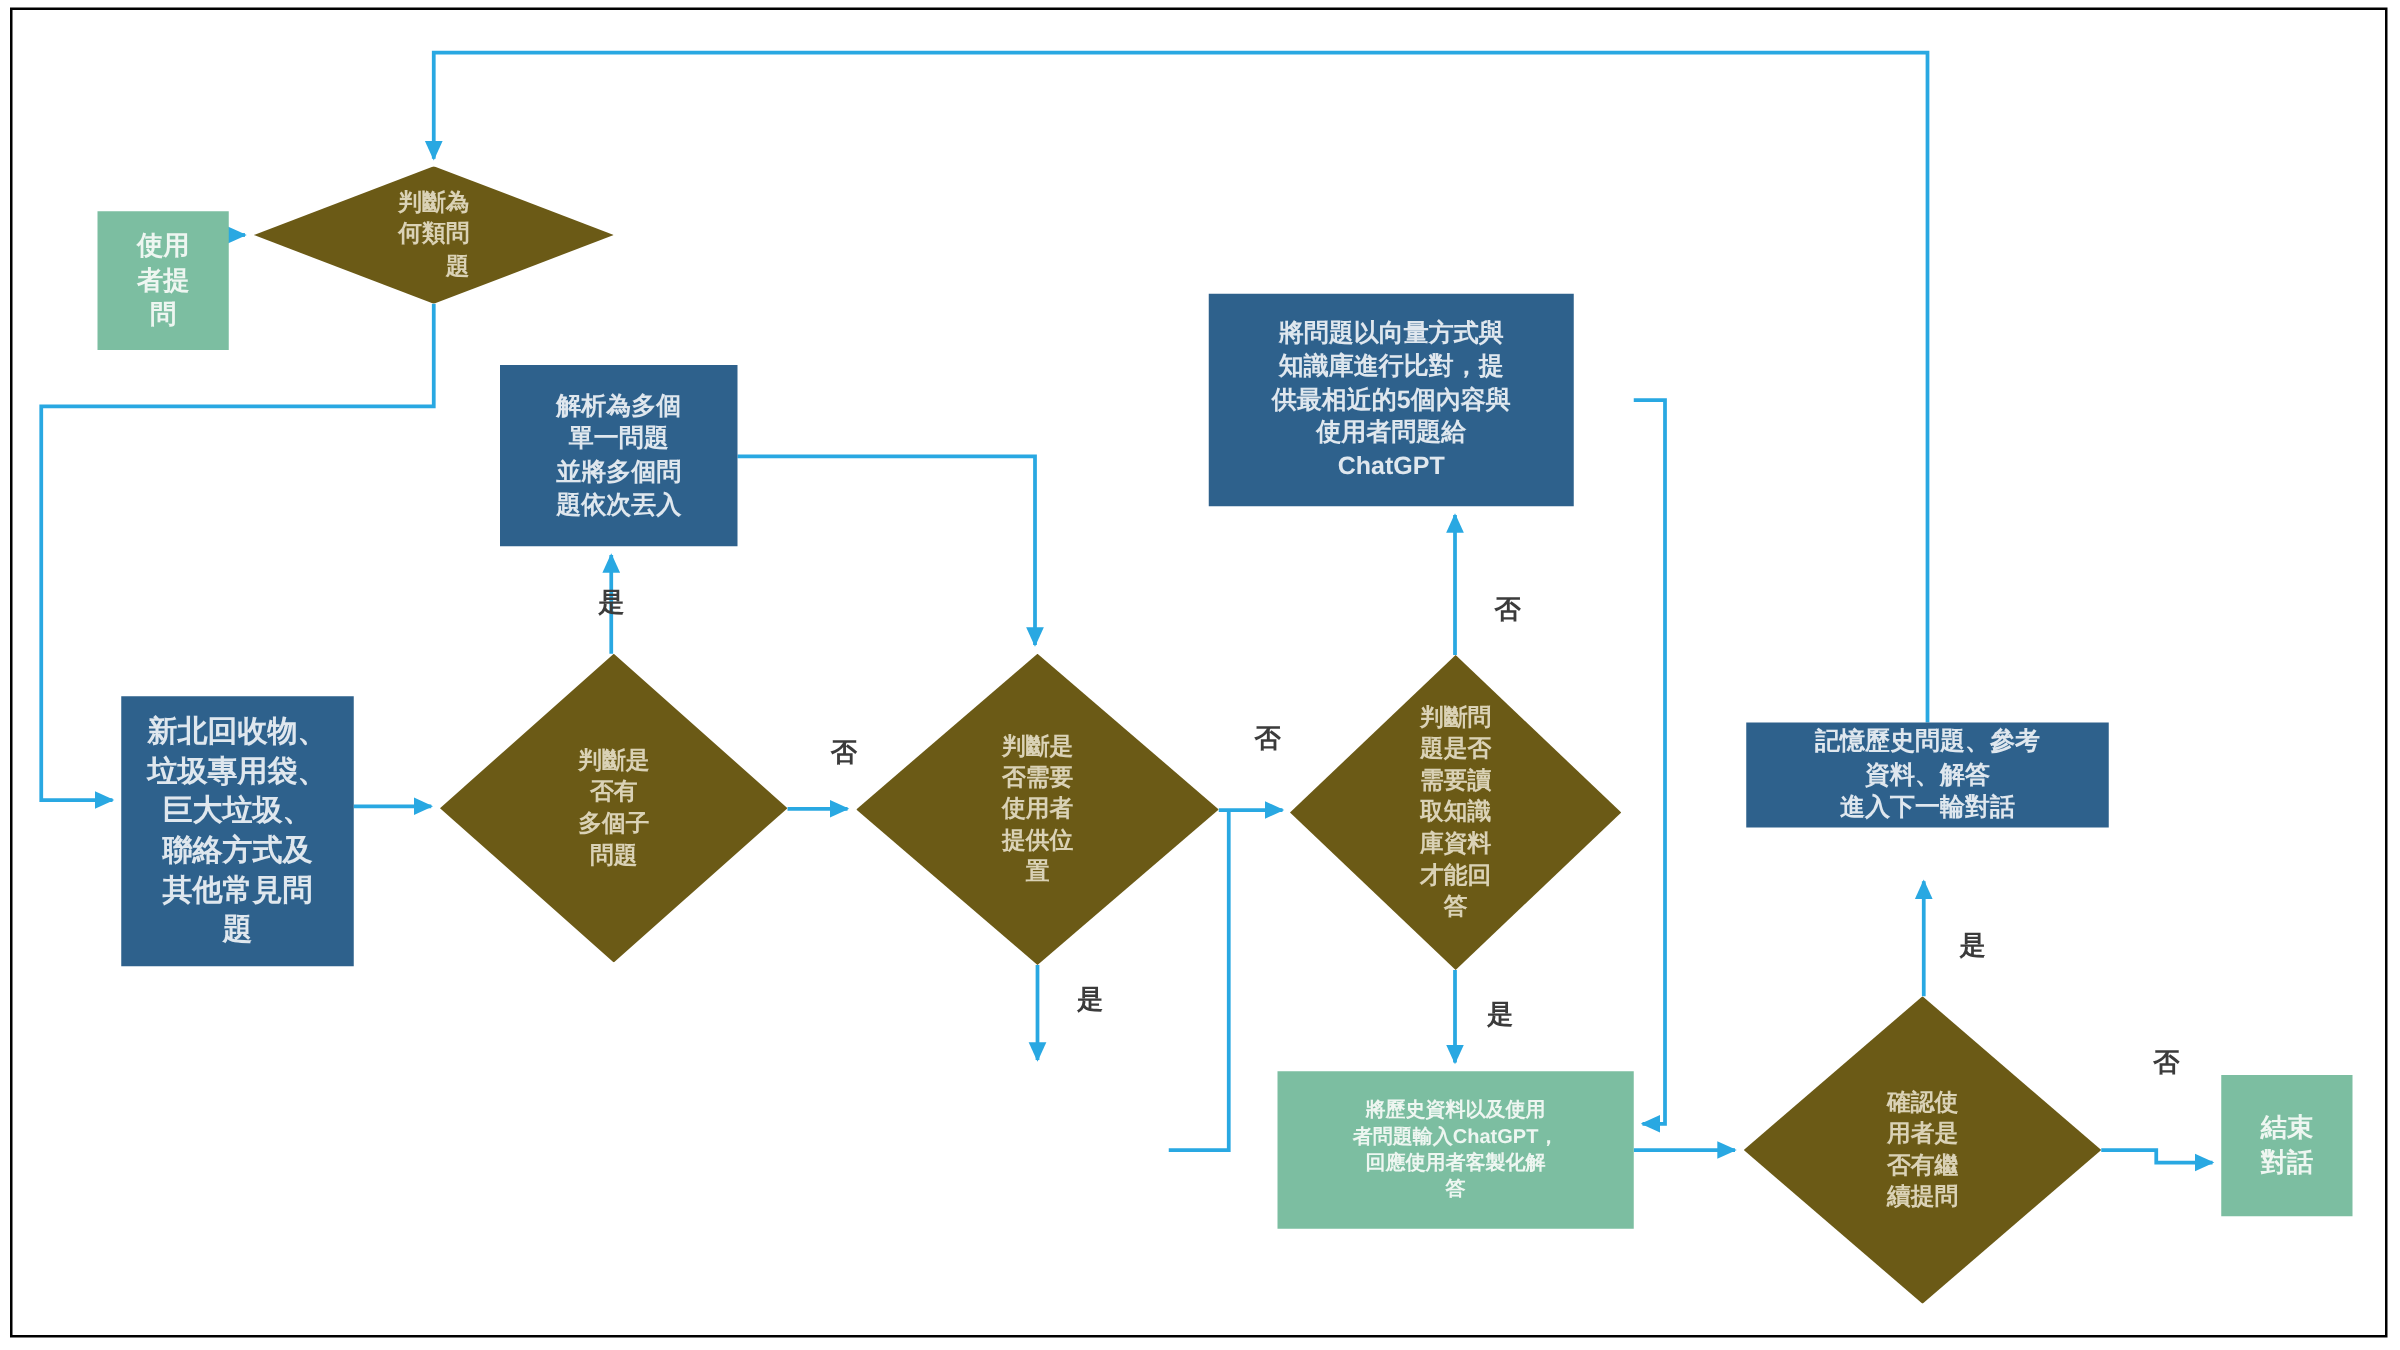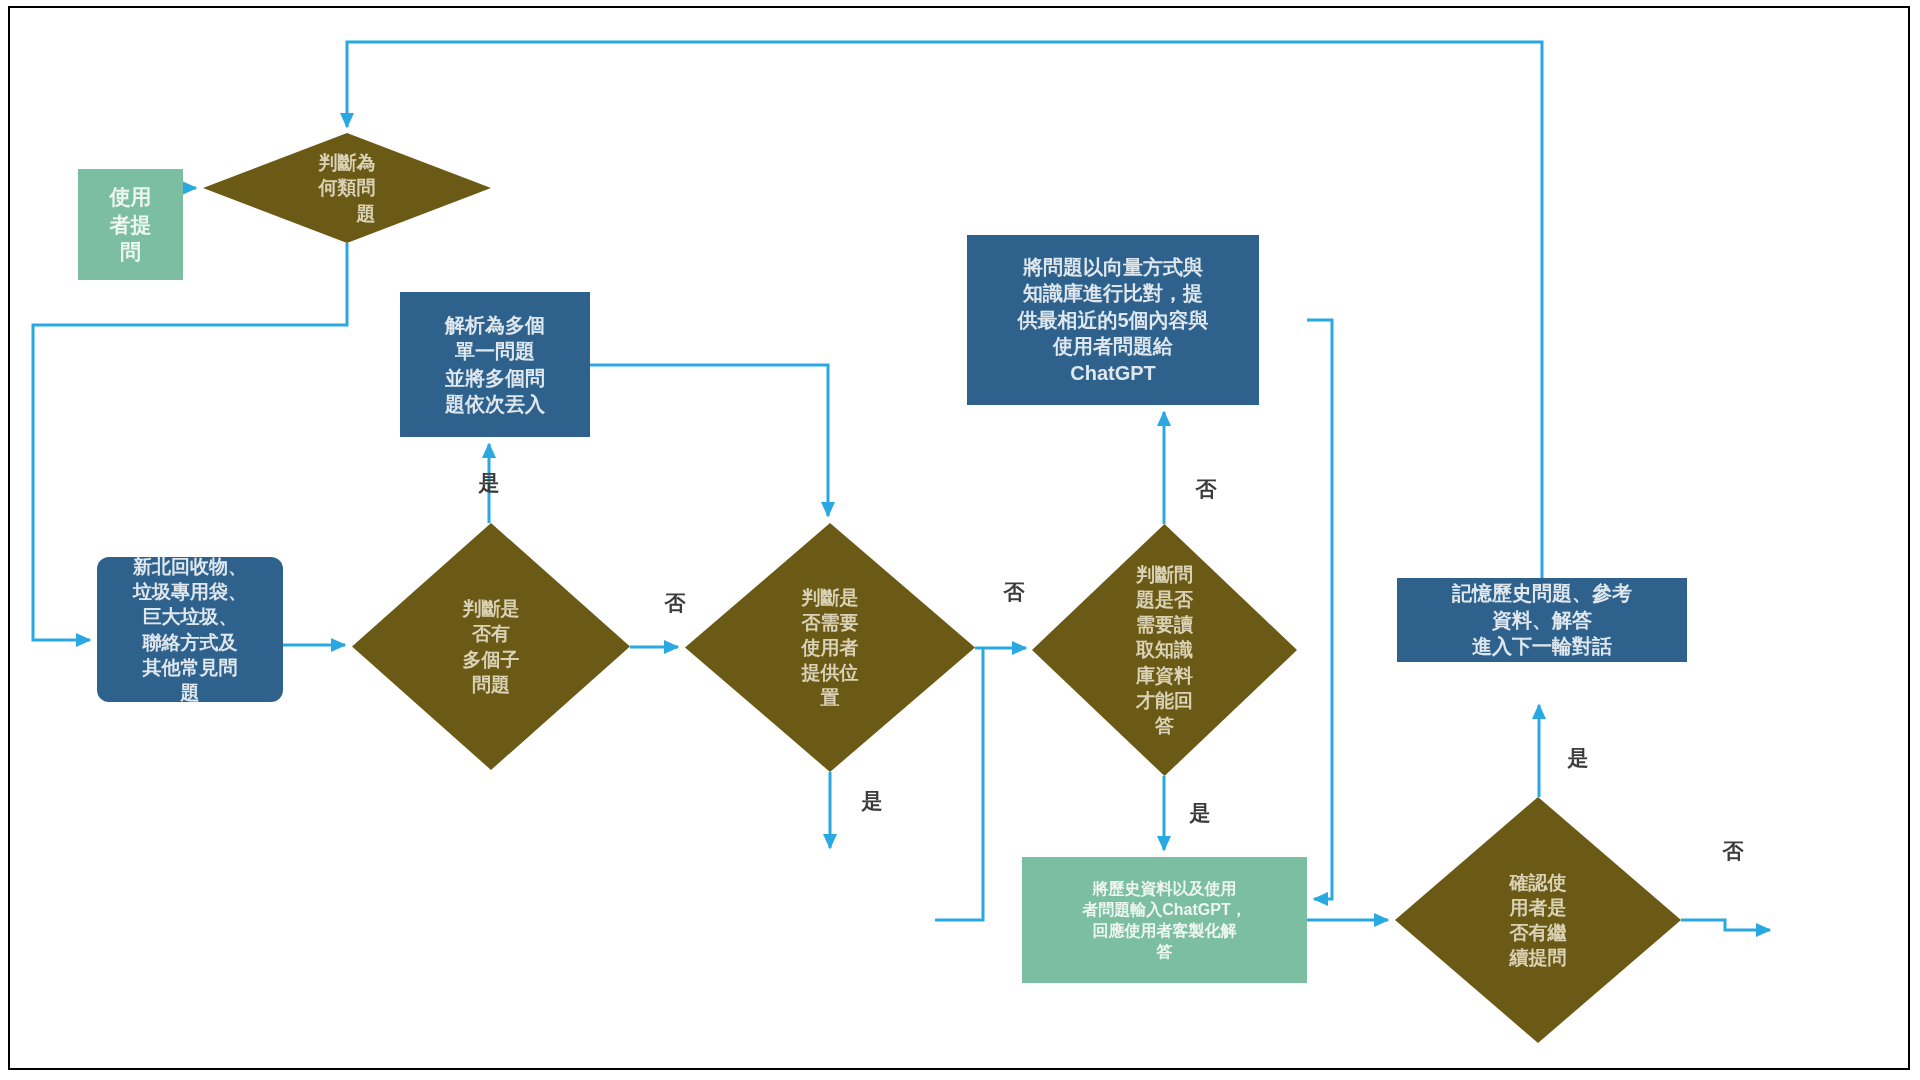--- a/index.html
+++ b/index.html
@@ -65,21 +65,21 @@
 
   <div class="node diamond" style="left:203px;top:133px;width:288px;height:110px;text-align:right;">判斷為
 何類問
 題</div>
 
   <div class="node rect-blue" style="left:400px;top:292px;width:190px;height:145px;">解析為多個
 單一問題
 並將多個問
 題依次丟入</div>
 
-  <div class="node rect-blue" style="left:97px;top:557px;width:186px;height:145px;font-size:19px;border-radius:12px;">新北回收物、
+  <div class="node rect-blue" style="left:97px;top:557px;width:186px;height:216px;font-size:24px;">新北回收物、
 垃圾專用袋、
 巨大垃圾、
 聯絡方式及
 其他常見問
 題</div>
 
   <div class="node diamond" style="left:352px;top:523px;width:278px;height:247px;">判斷是
 否有
 多個子
 問題</div>
@@ -112,20 +112,22 @@
 
   <div class="node rect-blue" style="left:1397px;top:578px;width:290px;height:84px;">記憶歷史問題、參考
 資料、解答
 進入下一輪對話</div>
 
   <div class="node diamond" style="left:1395px;top:797px;width:286px;height:246px;">確認使
 用者是
 否有繼
 續提問</div>
 
+  <div class="node rect-green" style="left:1777px;top:860px;width:105px;height:113px;">結束
+對話</div>
 
   <div class="edge-label" style="left:489px;top:482px;">是</div>
   <div class="edge-label" style="left:675px;top:602px;">否</div>
   <div class="edge-label" style="left:872px;top:800px;">是</div>
   <div class="edge-label" style="left:1014px;top:591px;">否</div>
   <div class="edge-label" style="left:1206px;top:488px;">否</div>
   <div class="edge-label" style="left:1200px;top:812px;">是</div>
   <div class="edge-label" style="left:1578px;top:757px;">是</div>
   <div class="edge-label" style="left:1733px;top:850px;">否</div>
 

